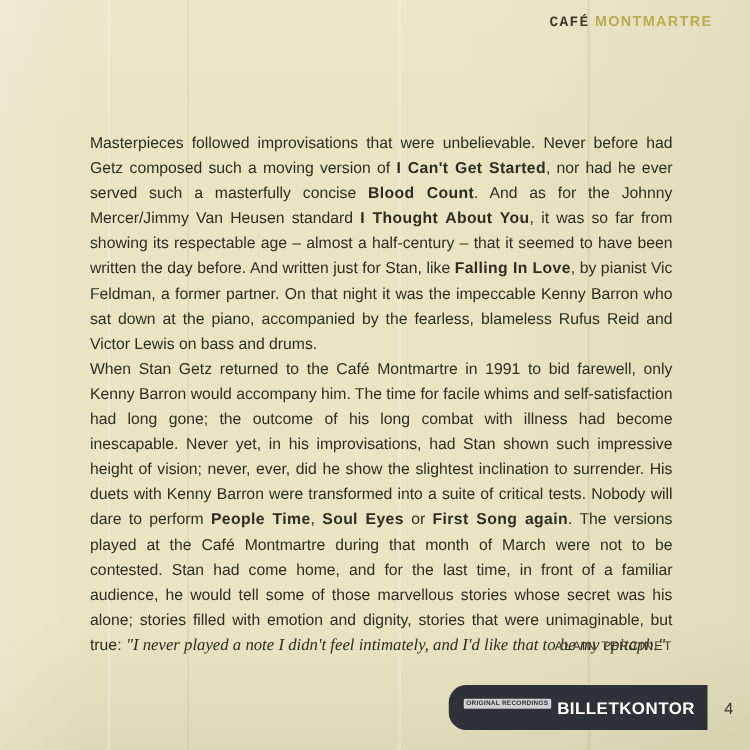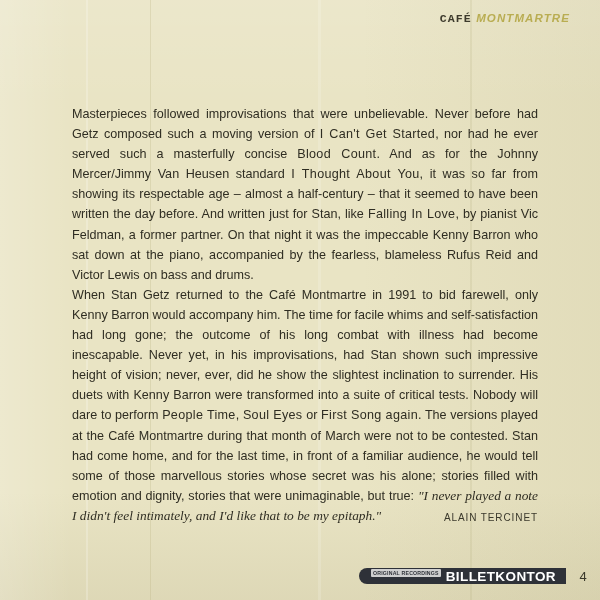--- a/index.html
+++ b/index.html
@@ -39,37 +39,37 @@
   
   .header {
     position: absolute;
     top: 12px;
     right: 30px;
     font-size: 11.5px;
     letter-spacing: 1.1px;
     font-weight: 700;
   }
   .header .cafe { color: #3d3a2c; font-family: Liberation Mono, monospace; }
-  .header .montmartre { color: #b9ad52; font-style: italic; }
+  .header .montmartre { color: #b9ad52; }
 
   
   .content {
     position: absolute;
     left: 72px;
     right: 62px;
     top: 104px;
     color: #2f2d22;
     font-size: 12.6px;
     line-height: 20.1px;
     text-align: justify;
   }
   .content p { margin: 0; }
   .content p + p { margin-top: 0px; }
   .b {
-    font-weight: 400;
+    font-weight: 700;
     letter-spacing: 0.3px;
   }
   .it {
     font-family: "Liberation Serif", serif;
     font-style: italic;
     font-size: 13.4px;
   }
 
   
   .signature {
@@ -82,21 +82,21 @@
     font-weight: 400;
   }
 
   
   .footer {
     position: absolute;
     right: 0;
     bottom: 16px;
     display: flex;
     align-items: stretch;
-    height: 16px;
+    height: 36px;
   }
   .logo-box {
     background: #2e3138;
     color: #ffffff;
     display: flex;
     align-items: center;
     padding: 0 10px 0 12px;
     border-radius: 14px 0 0 14px;
     gap: 5px;
   }

